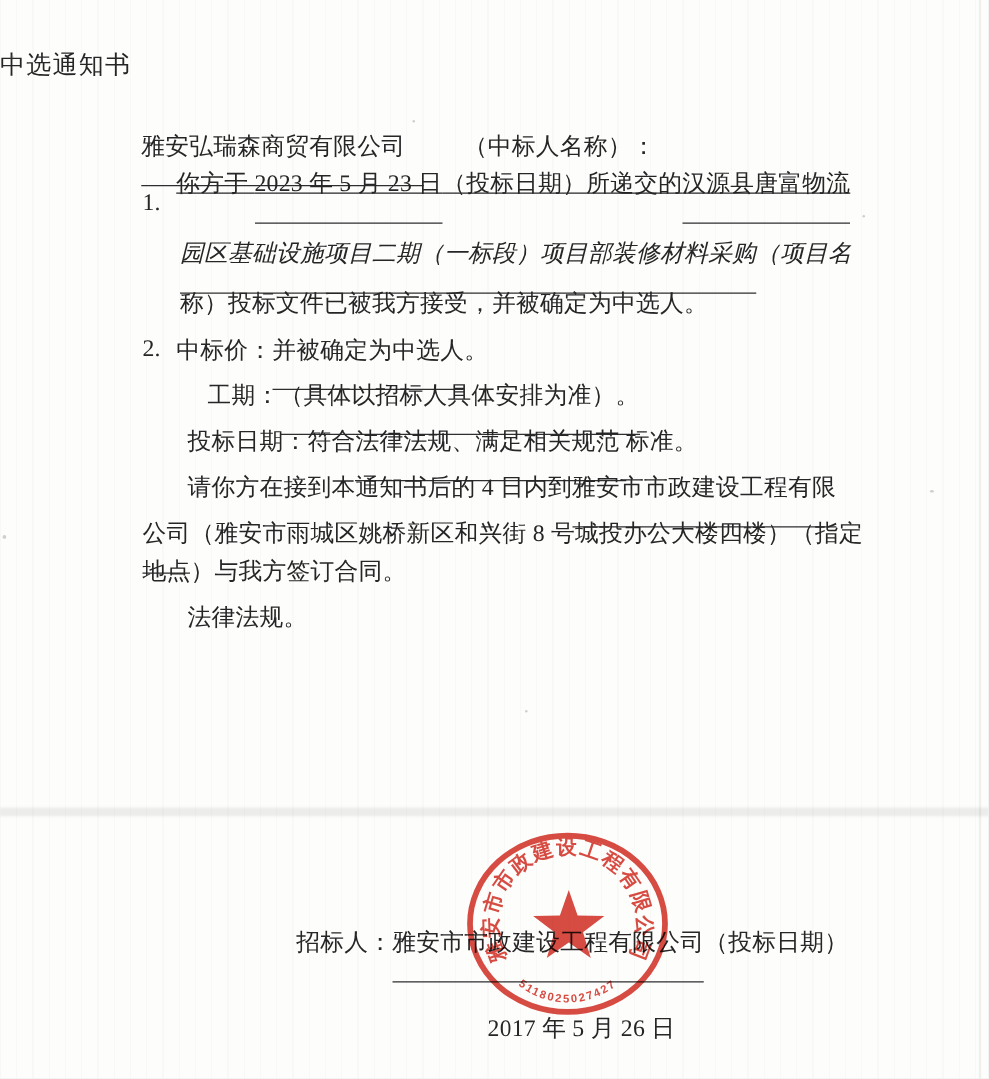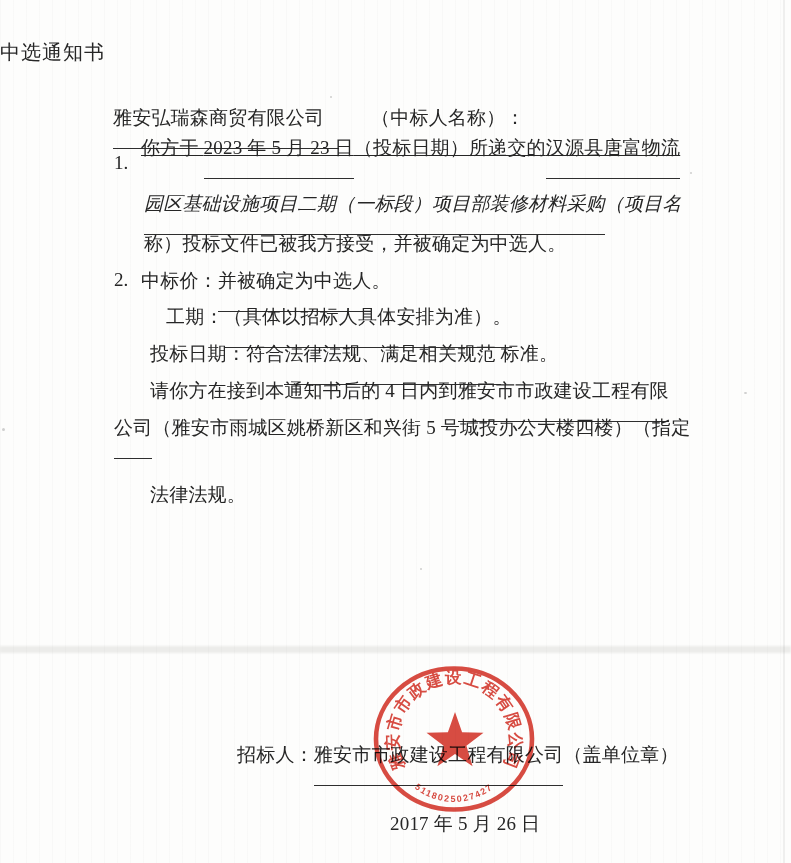--- a/index.html
+++ b/index.html
@@ -65,28 +65,31 @@
     <span>工期：</span><span class="u">（具体以招标人具体安排为准）。</span>
   </div>
   <div class="line" style="left:150px; top:342px;">
     <span>投标日期：符合</span><span class="u">法律法规、满足相关规范&nbsp;</span><span>标准。</span>
   </div>
 
   <div class="line" style="left:150px; top:379px;">
     <span>请你方在接到本通知书后的 </span><span class="u">4</span><span> 日内到</span><span class="u">雅安市市政建设工程有限</span>
   </div>
   <div class="line" style="left:114px; top:416px;">
-    <span class="u">公司</span><span>（雅安市雨城区姚桥新区和兴街 5 号城投办公大楼四楼）（指定</span>
+    <span class="u">公司</span><span>（雅安市雨城区姚桥新区和兴街 8 号城投办公大楼四楼）（指定</span>
+  </div>
+  <div class="line" style="left:114px; top:446px;">
+    <span>地点）与我方签订合同。</span>
   </div>
   <div class="line" style="left:150px; top:483px;">
     <span>法律法规。</span>
   </div>
 
   <div class="line" style="left:237px; top:743px;">
-    <span>招标人：</span><span class="u">雅安市市政建设工程有限公司</span><span>（盖单位章）</span>
+    <span>招标人：</span><span class="u">雅安市市政建设工程有限公司</span><span>（投标日期）</span>
   </div>
 
   <div class="line" style="left:390px; top:812px;">
     <span>2017 年 5 月 26 日</span>
   </div>
 
   <svg class="stamp" width="200" height="190" viewBox="0 0 200 190">
     <defs>
       <path id="sealTopArc" d="M 51 121 A 56 56 0 1 1 143 121" fill="none"></path>
       <path id="sealBotArc" d="M 54.8 135.8 A 63 63 0 0 0 139.2 135.8" fill="none"></path>

